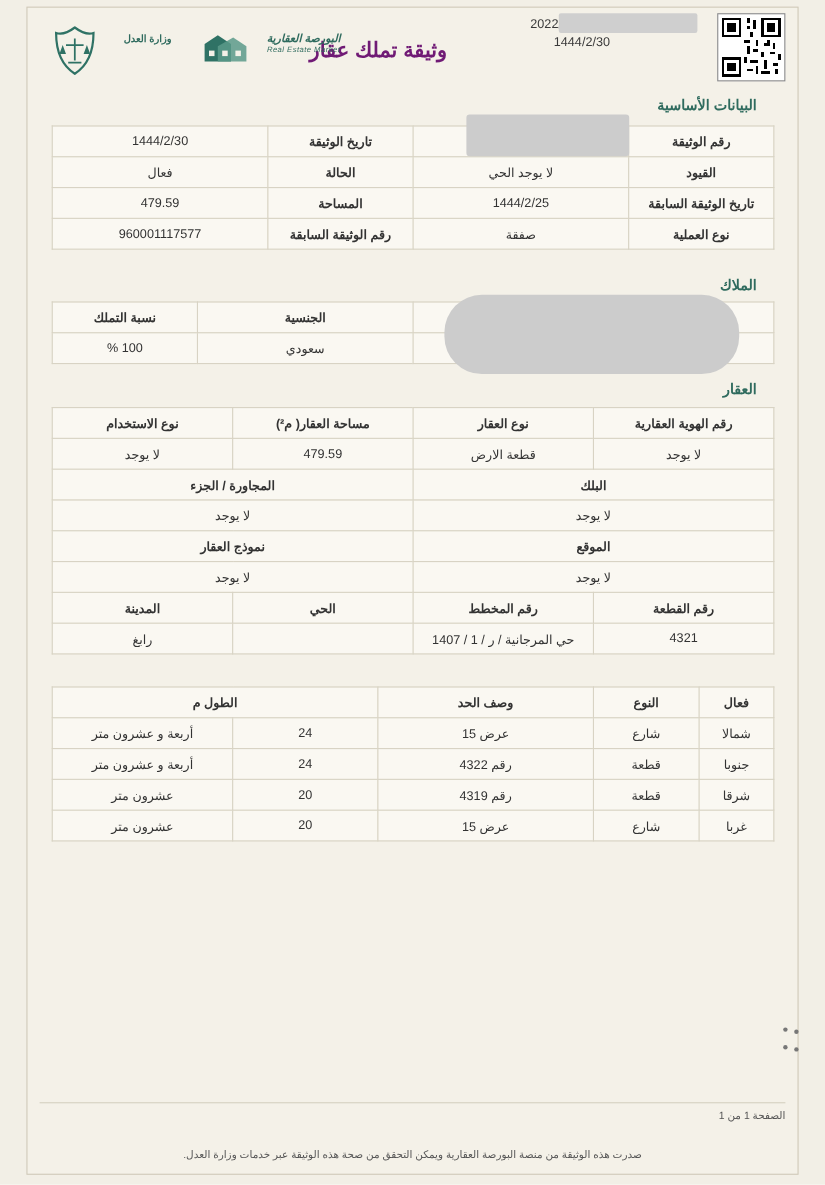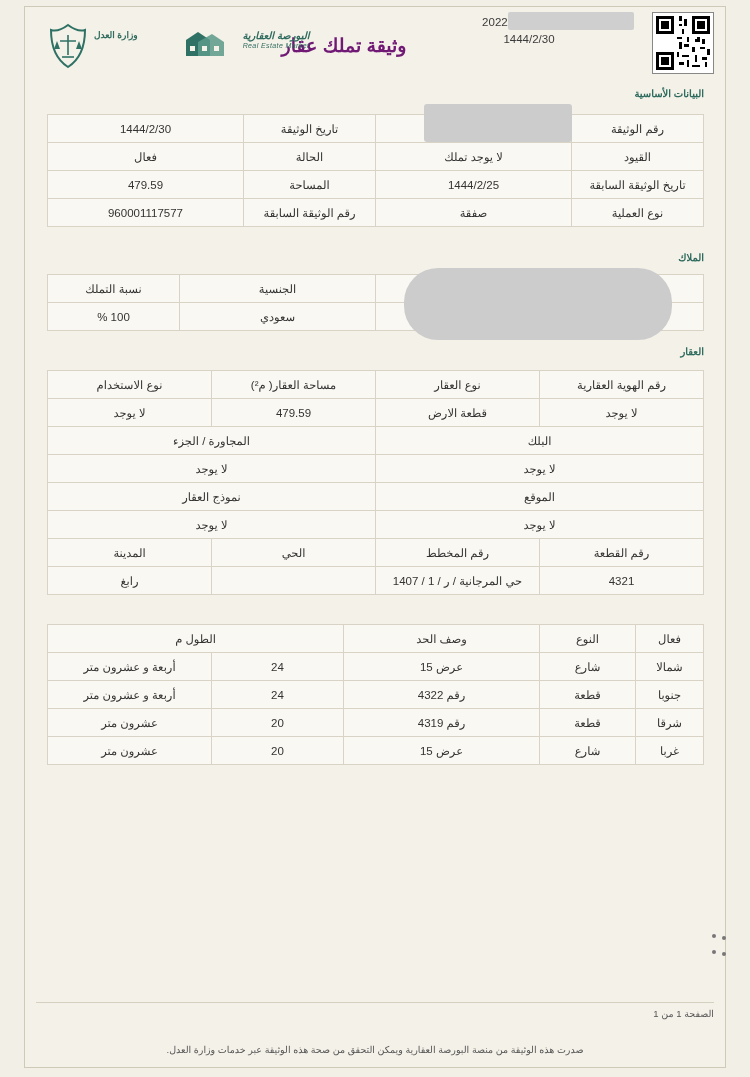--- a/index.html
+++ b/index.html
@@ -109,38 +109,38 @@
     width: 44px;
     height: 40px;
   }
   .logo-ministry {
     position: absolute;
     left: 22px;
     top: 14px;
     width: 110px;
     height: 52px;
     direction: rtl;
-    text-align: left;
+    text-align: right;
   }
   .min-text {
     position: absolute;
     right: 0;
     top: 10px;
     width: 62px;
     color: #2f6b5e;
     font-size: 9px;
     font-weight: bold;
     line-height: 1.3;
   }
 
   
   .section-title {
     position: absolute;
-    right: 46px;
-    font-size: 10px;
+    right: 62px;
+    font-size: 13px;
     font-weight: bold;
     color: #2f6b5e;
     direction: rtl;
   }
 
   
   table.doc {
     position: absolute;
     border-collapse: collapse;
     direction: rtl;
@@ -153,21 +153,21 @@
     text-align: center;
     color: #333;
     background: #faf8f2;
     padding: 0 4px;
     overflow: hidden;
     white-space: nowrap;
   }
   td.hd {
     background: #2f7265;
     color: #ffffff;
-    font-weight: normal;
+    font-weight: bold;
     border-color: #2f7265;
   }
   .val { color: #3a3a3a; }
 
   
   .redact {
     position: absolute;
     background: #cccccc;
     border-radius: 3px;
   }
@@ -343,21 +343,21 @@
     </colgroup>
     <tbody>
       <tr>
         <td class="hd">رقم الوثيقة</td>
         <td class="val"></td>
         <td class="hd">تاريخ الوثيقة</td>
         <td class="val">1444/2/30</td>
       </tr>
       <tr>
         <td class="hd">القيود</td>
-        <td class="val">لا يوجد تملك</td>
+        <td class="val">لا يوجد الحي</td>
         <td class="hd">الحالة</td>
         <td class="val">فعال</td>
       </tr>
       <tr>
         <td class="hd">تاريخ الوثيقة السابقة</td>
         <td class="val">1444/2/25</td>
         <td class="hd">المساحة</td>
         <td class="val">479.59</td>
       </tr>
       <tr>

